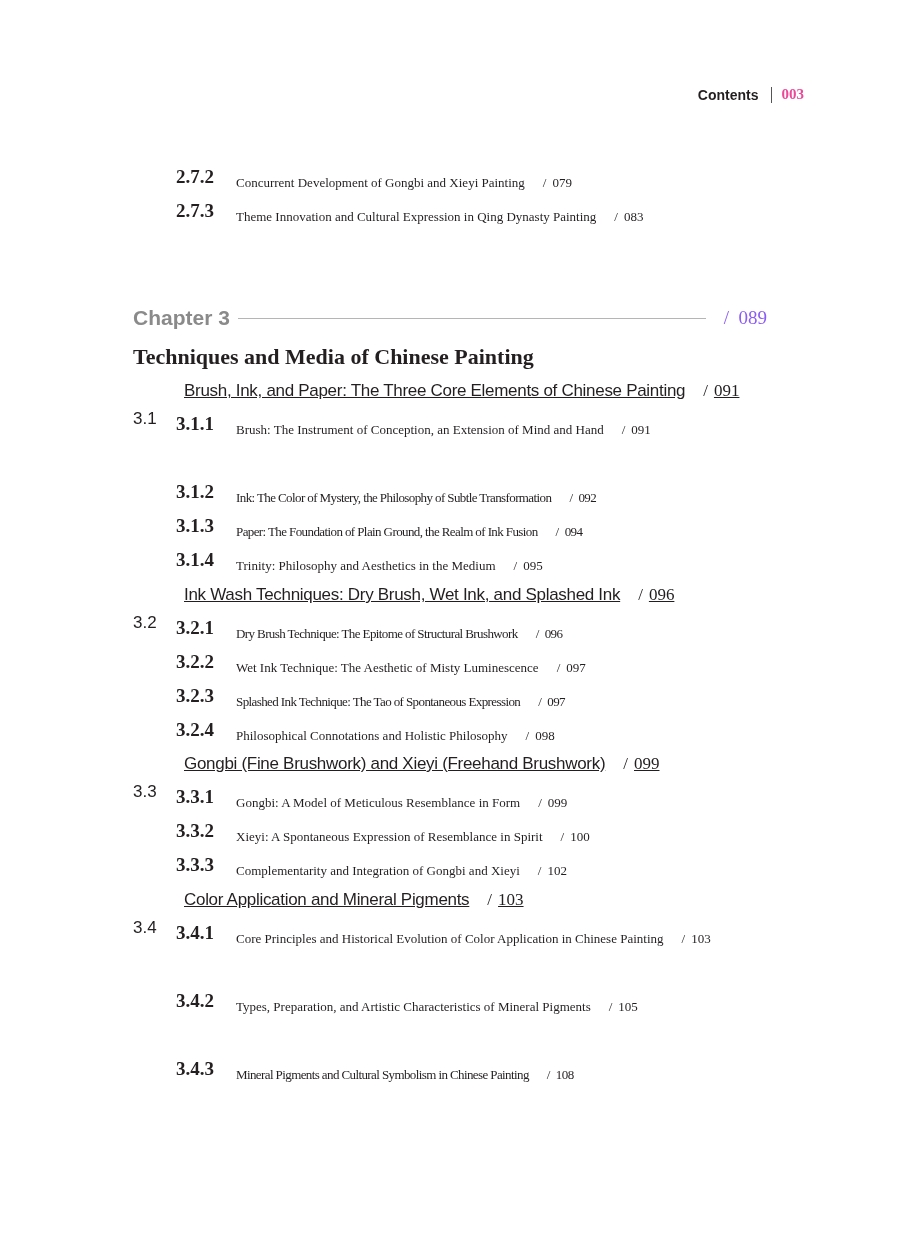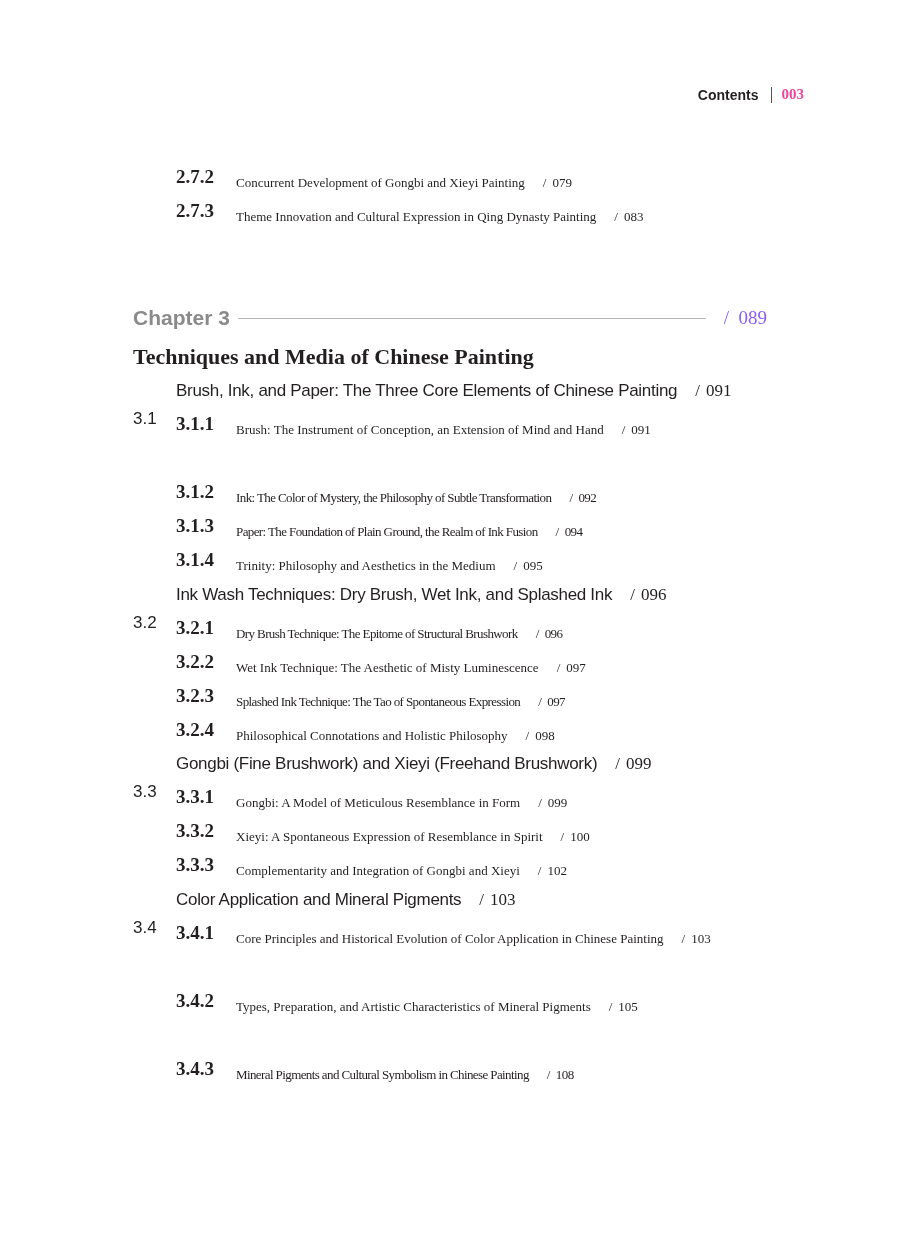--- a/index.html
+++ b/index.html
@@ -12,21 +12,21 @@
 
     .toc { position: absolute; left: 0; top: 0; width: 900px; }
 
     .row { position: absolute; left: 0; width: 900px; white-space: nowrap; }
     .sub .num { position: absolute; left: 176px; font-family: "Liberation Serif", serif; font-size: 19px; font-weight: bold; }
     .sub .title { position: absolute; left: 236px; width: 531px; font-family: Liberation Serif, serif; font-size: 13px; white-space: normal; line-height: 34px; }
     .sub .title.justify { text-align: justify; text-align-last: left; }
     .sub .title.condensed { letter-spacing: -0.6px; }
 
     .sec .num { position: absolute; left: 133px; font-family: "Liberation Sans", sans-serif; font-size: 17px; margin-top: 28px; }
-    .sec .title { position: absolute; left: 176px; font-family: "Liberation Sans", sans-serif; font-size: 17px; letter-spacing: -0.3px; }
+    .sec .title { position: absolute; left: 184px; font-family: "Liberation Sans", sans-serif; font-size: 17px; letter-spacing: -0.3px; text-decoration: underline; }
     .sec .page { font-family: "Liberation Serif", serif; font-size: 17px; letter-spacing: 0; }
 
     .pg-slash { display: inline-block; margin-left: 18px; margin-right: 6px; }
 
     .chapter { position: absolute; top: 303px; left: 133px; width: 634px; height: 30px; display: flex; align-items: center; }
     .chapter .label { font-family: "Liberation Sans", sans-serif; font-weight: bold; font-size: 21px; color: #8a8a8a; }
     .chapter .rule { flex: 1; height: 1px; background: #b5b5b5; margin: 0 18px 0 8px; }
     .chapter .page { font-family: "Liberation Serif", serif; font-size: 19px; color: #8b5cf6; }
 
     .chapter-title { position: absolute; top: 336px; left: 133px; font-family: "Liberation Serif", serif; font-weight: bold; font-size: 22px; color: #231f20; margin-top: 8px; }

